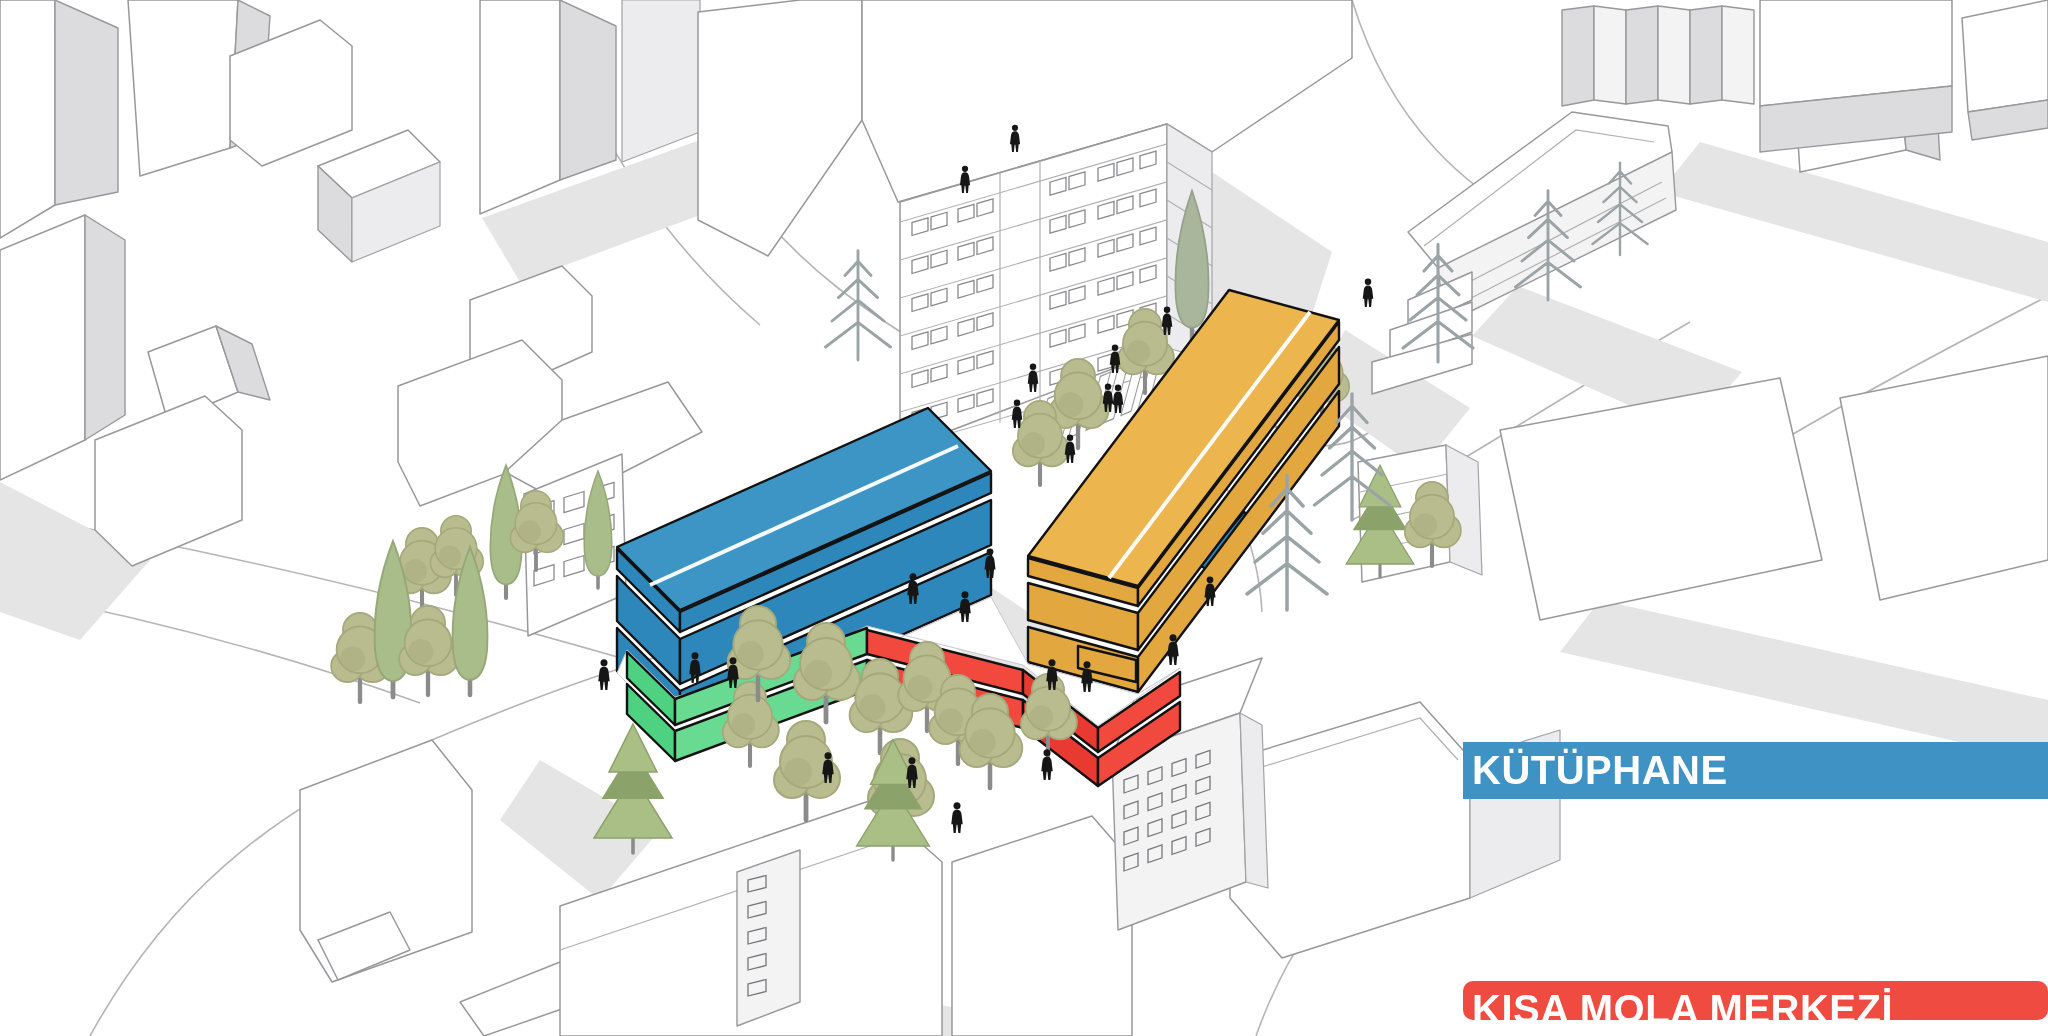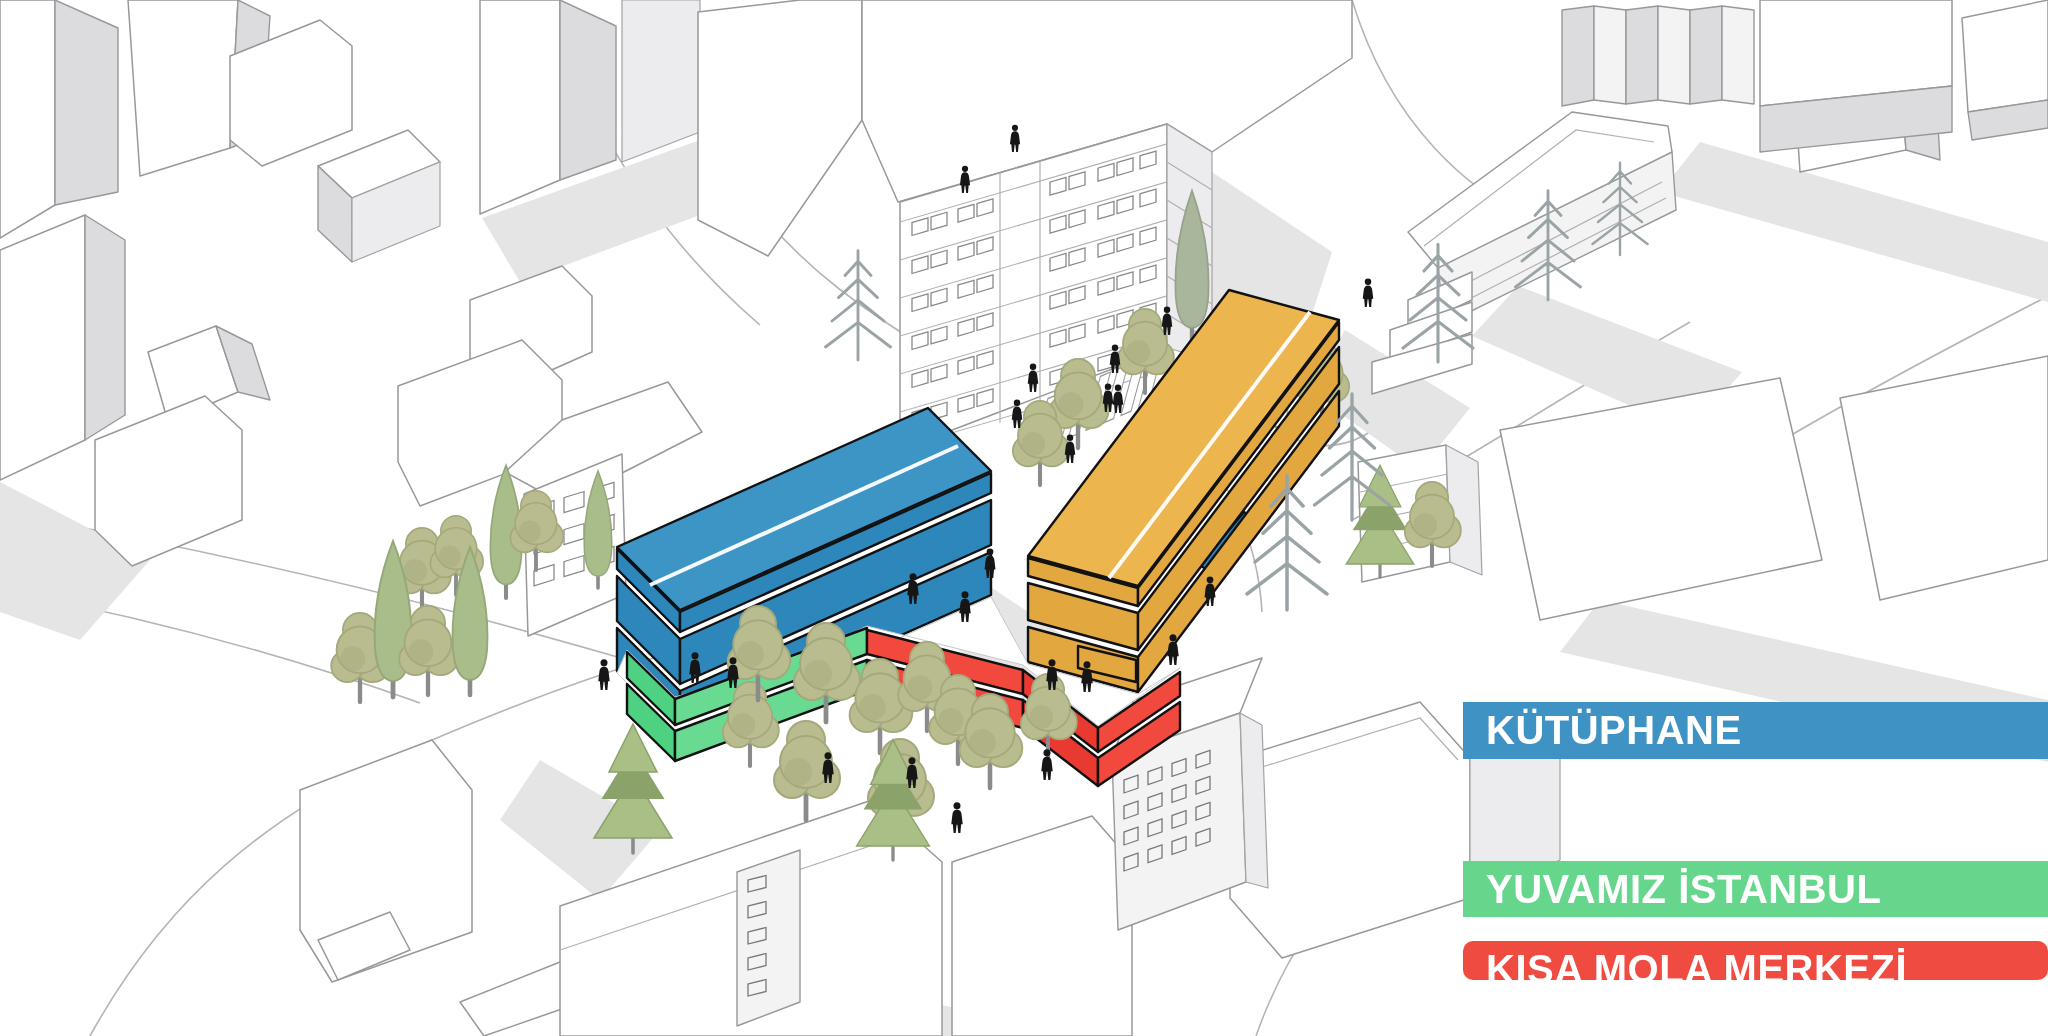--- a/index.html
+++ b/index.html
@@ -35,22 +35,22 @@
   .pine1{fill:#aabf85;stroke:#8ba26b;stroke-width:1;}
   .pine2{fill:#8ba26b;stroke:none;}
   .gpine{fill:none;stroke:#9aa4a6;stroke-width:2.2;stroke-linecap:round;}
   .trunk{stroke:#8b8b8b;stroke-width:2.4;stroke-linecap:round;fill:none;}
   .person{fill:#161616;stroke:none;}
   .zebra{fill:#ffffff;stroke:#9a9a9e;stroke-width:1.3;}
 
   
   .legend{position:absolute;left:1463px;top:0;width:585px;height:1036px;pointer-events:none;}
   .legend-bar{position:absolute;left:0;width:585px;height:56px;color:#ffffff;
-    font-weight:700;font-size:40px;line-height:56px;padding-left:23px;box-sizing:border-box;
-    letter-spacing:.5px;white-space:nowrap;}
+    font-weight:700;font-size:40px;line-height:56px;padding-left:9px;box-sizing:border-box;
+    letter-spacing:.5px;white-space:nowrap;margin-top:40px;}
   .lg-blue{background:#3F93C4;}
   .lg-yellow{background:#ECB54D;}
   .lg-green{background:#67D68D;}
   .lg-red{background:#F04B41;}
 </style>
 </head>
 <body>
 
 <div class="stage">
 <svg width="2048" height="1036" viewBox="0 0 2048 1036">
@@ -376,20 +376,17 @@
     <use href="#sym-person" transform="translate(1167,335) scale(1.2)"></use>
     <use href="#sym-person" transform="translate(1115,373) scale(1.2)"></use>
     <use href="#sym-person" transform="translate(1368,307) scale(1.2)"></use>
   </g>
 </svg>
 
   <div class="legend">
     <div class="legend-bar lg-blue" style="top:702px;height:57px;line-height:57px;">
       <span>KÜTÜPHANE</span>
     </div>
-    <div class="legend-bar lg-green" style="top:861px;height:56px;">
-      <span>YUVAMIZ İSTANBUL</span>
-    </div>
     <div class="legend-bar lg-red" style="top:941px;height:39px;border-radius:10px;">
       <span>KISA MOLA MERKEZİ</span>
     </div>
   </div>
 </div>
 
 </body></html>

